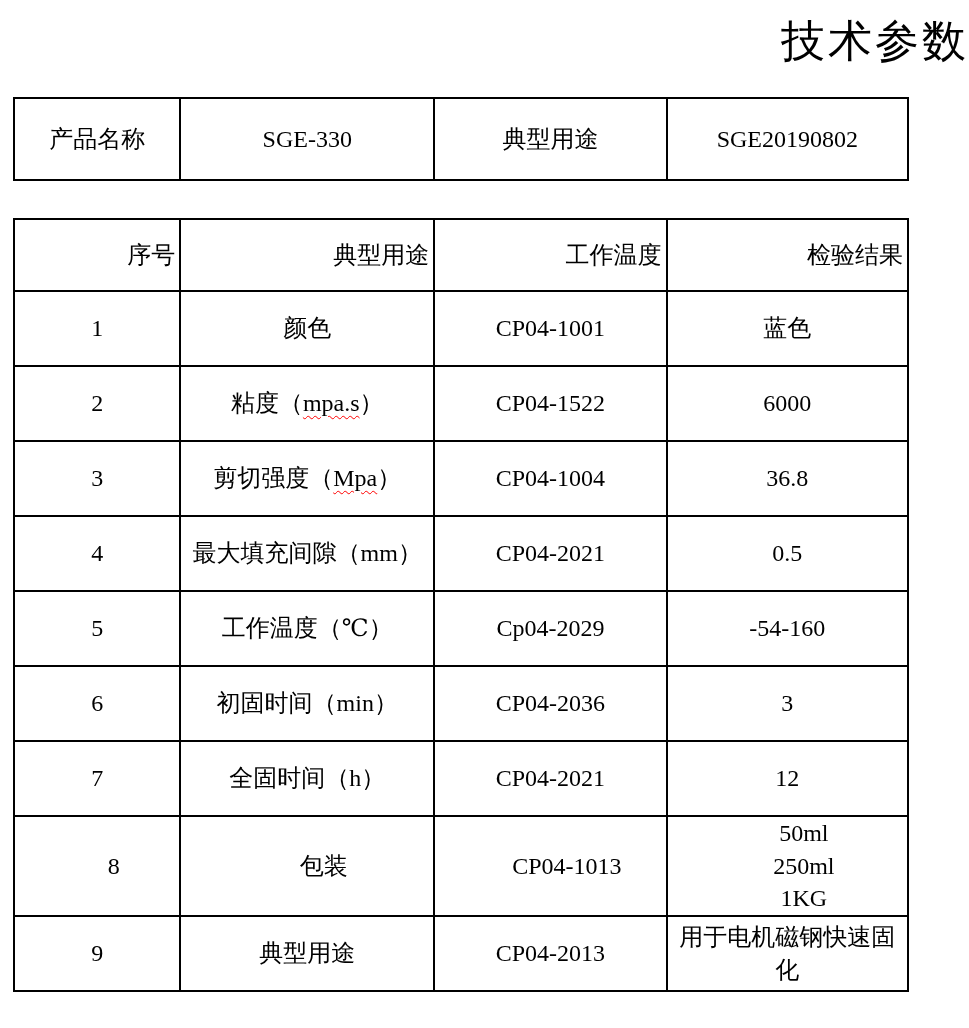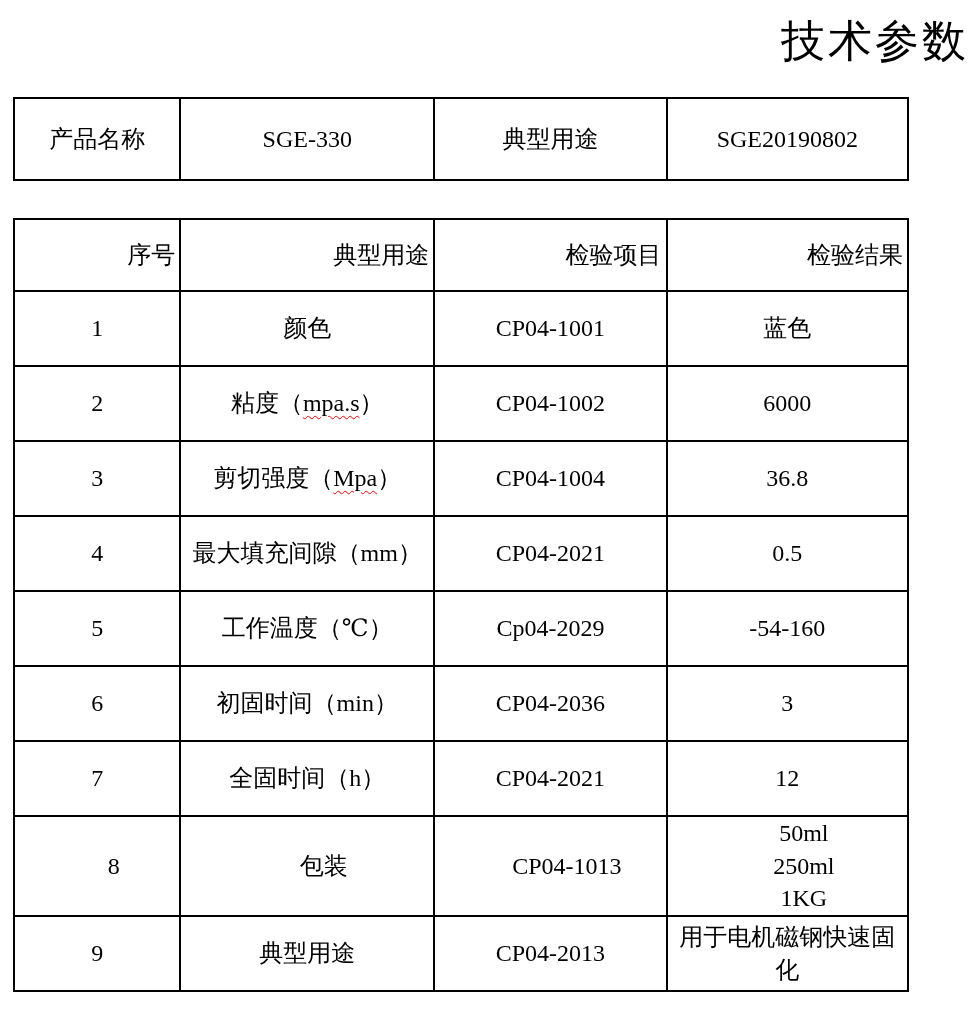--- a/index.html
+++ b/index.html
@@ -83,35 +83,35 @@
   <colgroup>
     <col class="col-1">
       <col class="col-2">
       <col class="col-3">
       <col class="col-4">
   </colgroup>
   <thead>
     <tr>
       <th>序号</th>
       <th>典型用途</th>
-      <th>检验项目</th>
+      <th>工作温度</th>
       <th>检验结果</th>
     </tr>
   </thead>
   <tbody>
     <tr>
       <td>1</td>
       <td><span>颜色</span><span class="squiggle"></span><span></span></td>
       <td>CP04-1001</td>
       <td>蓝色</td>
     </tr>
     <tr>
       <td>2</td>
       <td><span>粘度（</span><span class="squiggle">mpa.s</span><span>）</span></td>
-      <td>CP04-1002</td>
+      <td>CP04-1522</td>
       <td>6000</td>
     </tr>
     <tr>
       <td>3</td>
       <td><span>剪切强度（</span><span class="squiggle">Mpa</span><span>）</span></td>
       <td>CP04-1004</td>
       <td>36.8</td>
     </tr>
     <tr>
       <td>4</td>

